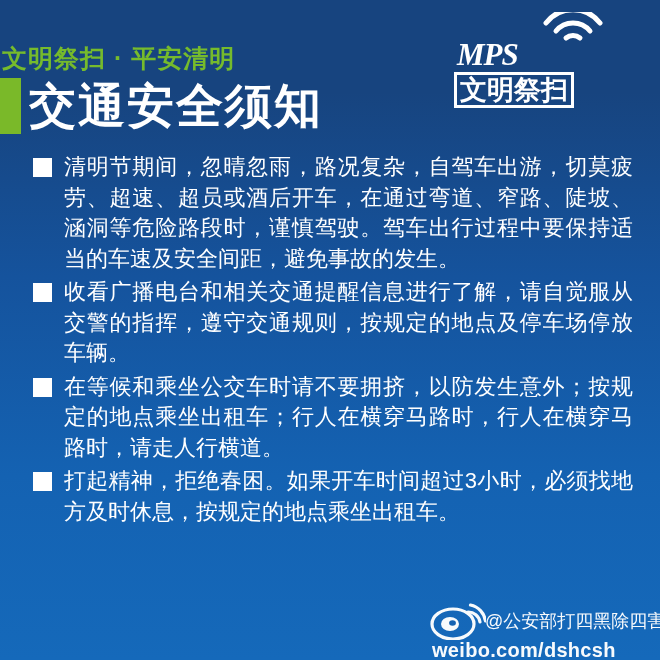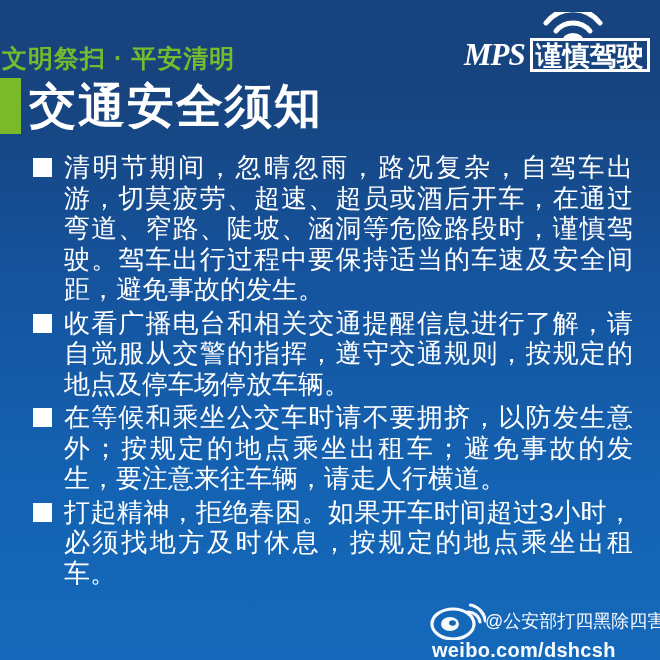--- a/index.html
+++ b/index.html
@@ -60,24 +60,25 @@
     right:8px; top:12px;
     width:198px; height:62px;
   }
   #wifi-icon {
     position:absolute;
     left:88px; top:0px;
     width:62px; height:30px;
   }
   #mps-row {
     position:absolute;
-    left:7px; top:26px;
+    left:0; top:26px;
     display:flex;
     align-items:stretch;
     height:34px;
+    flex-direction:column;
   }
   #mps-word {
     font-family:"Liberation Serif","DejaVu Serif",serif;
     font-style:italic;
     font-weight:bold;
     font-size:31px;
     line-height:34px;
     letter-spacing:-1px;
     color:#ffffff;
     padding:0 5px 0 3px;
@@ -107,21 +108,21 @@
   }
   .bullet-square {
     flex:0 0 auto;
     width:19px; height:19px;
     background:#ffffff;
     margin-top:6px;
     margin-right:12px;
   }
   .notice-text {
     flex:1 1 auto;
-    font-size:26px;
+    font-size:22px;
     line-height:30.5px;
     color:#ffffff;
     text-align:justify;
     text-justify:inter-ideograph;
     letter-spacing:0px;
   }
 
   
   #weibo-mark {
     position:absolute;
@@ -167,41 +168,41 @@
     <div id="page-title">交通安全须知</div>
 
     <div id="mps-logo">
       <svg id="wifi-icon" viewBox="0 0 62 30">
         <path d="M4 11 A34 34 0 0 1 58 11" fill="none" stroke="#ffffff" stroke-width="5" stroke-linecap="round"></path>
         <path d="M14 19 A22 22 0 0 1 48 19" fill="none" stroke="#ffffff" stroke-width="5" stroke-linecap="round"></path>
         <path d="M24 26 A11 11 0 0 1 38 26" fill="none" stroke="#ffffff" stroke-width="5" stroke-linecap="round"></path>
       </svg>
       <div id="mps-row">
         <span id="mps-word">MPS</span>
-        <span id="mps-cn">谨慎驾驶</span>
+        <span id="mps-cn">文明祭扫</span>
       </div>
     </div>
   </div>
 
   <div id="notice-list">
 
     <div class="notice-item">
       <span class="bullet-square"></span>
       <span class="notice-text">清明节期间，忽晴忽雨，路况复杂，自驾车出游，切莫疲劳、超速、超员或酒后开车，在通过弯道、窄路、陡坡、涵洞等危险路段时，谨慎驾驶。驾车出行过程中要保持适当的车速及安全间距，避免事故的发生。</span>
     </div>
 
     <div class="notice-item">
       <span class="bullet-square"></span>
       <span class="notice-text">收看广播电台和相关交通提醒信息进行了解，请自觉服从交警的指挥，遵守交通规则，按规定的地点及停车场停放车辆。</span>
     </div>
 
 
     <div class="notice-item">
       <span class="bullet-square"></span>
-      <span class="notice-text">在等候和乘坐公交车时请不要拥挤，以防发生意外；按规定的地点乘坐出租车；避免事故的发生，要注意来往车辆，请走人行横道。</span>
+      <span class="notice-text">在等候和乘坐公交车时请不要拥挤，以防发生意外；按规定的地点乘坐出租车；行人在横穿马路时，行人在横穿马路时，请走人行横道。</span>
     </div>
 
     <div class="notice-item">
       <span class="bullet-square"></span>
       <span class="notice-text">打起精神，拒绝春困。如果开车时间超过3小时，必须找地方及时休息，按规定的地点乘坐出租车。</span>
     </div>
 
   </div>
 
   <div id="weibo-mark">

